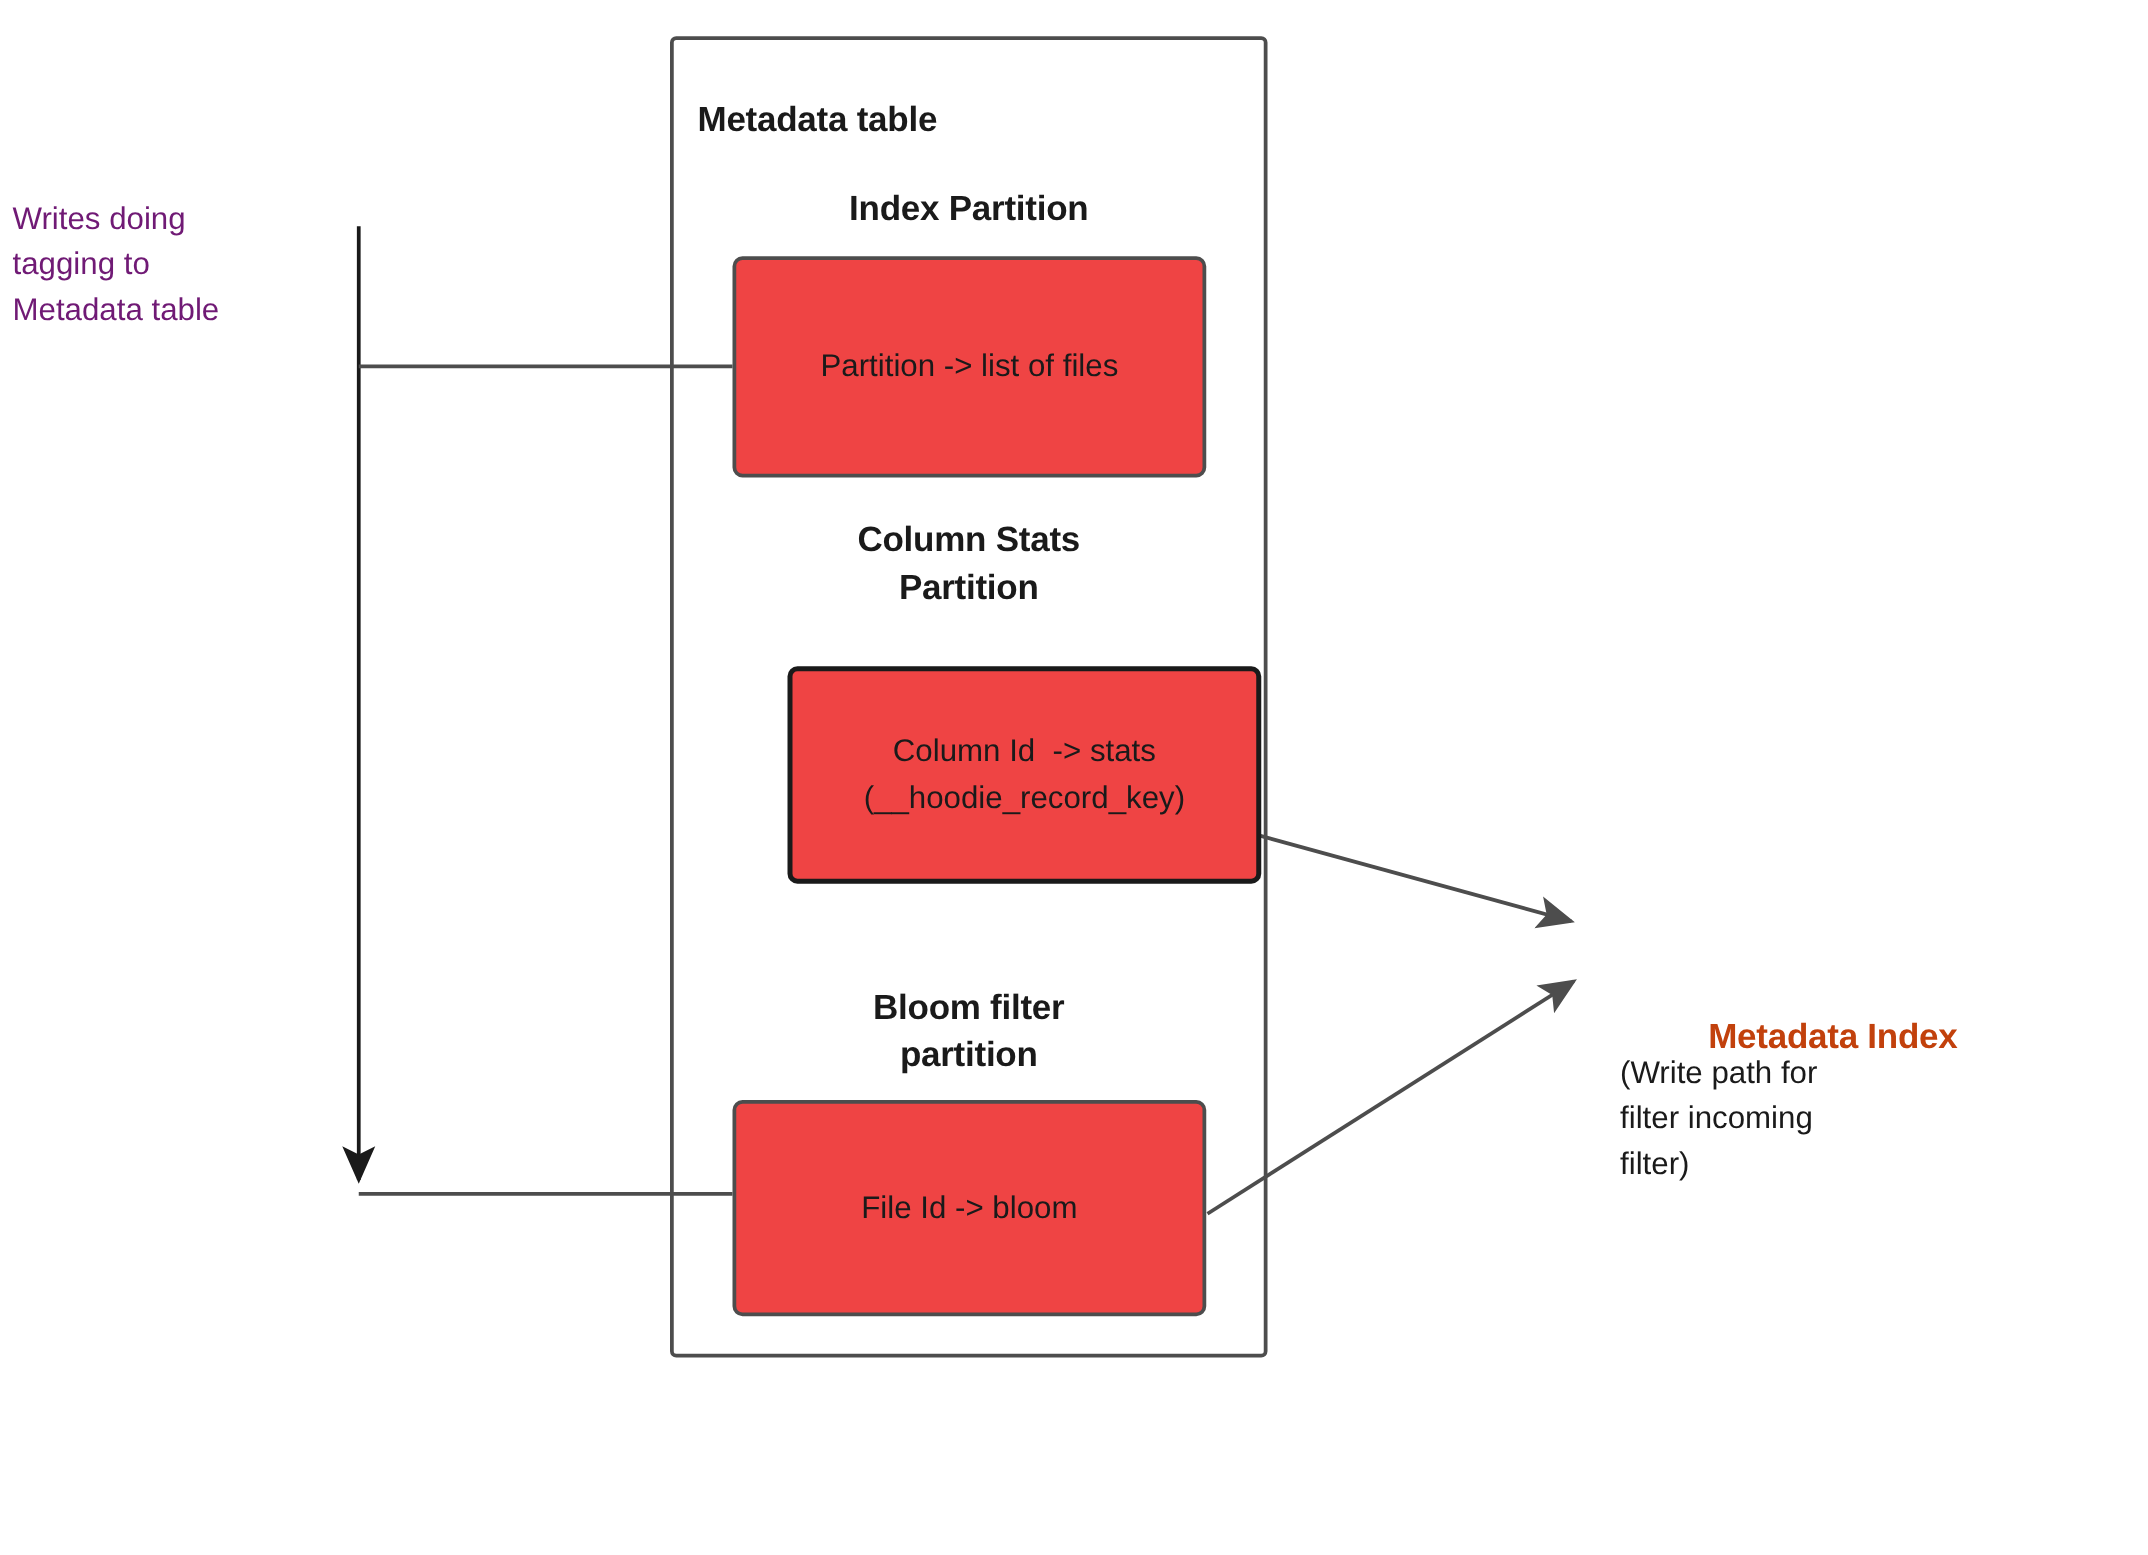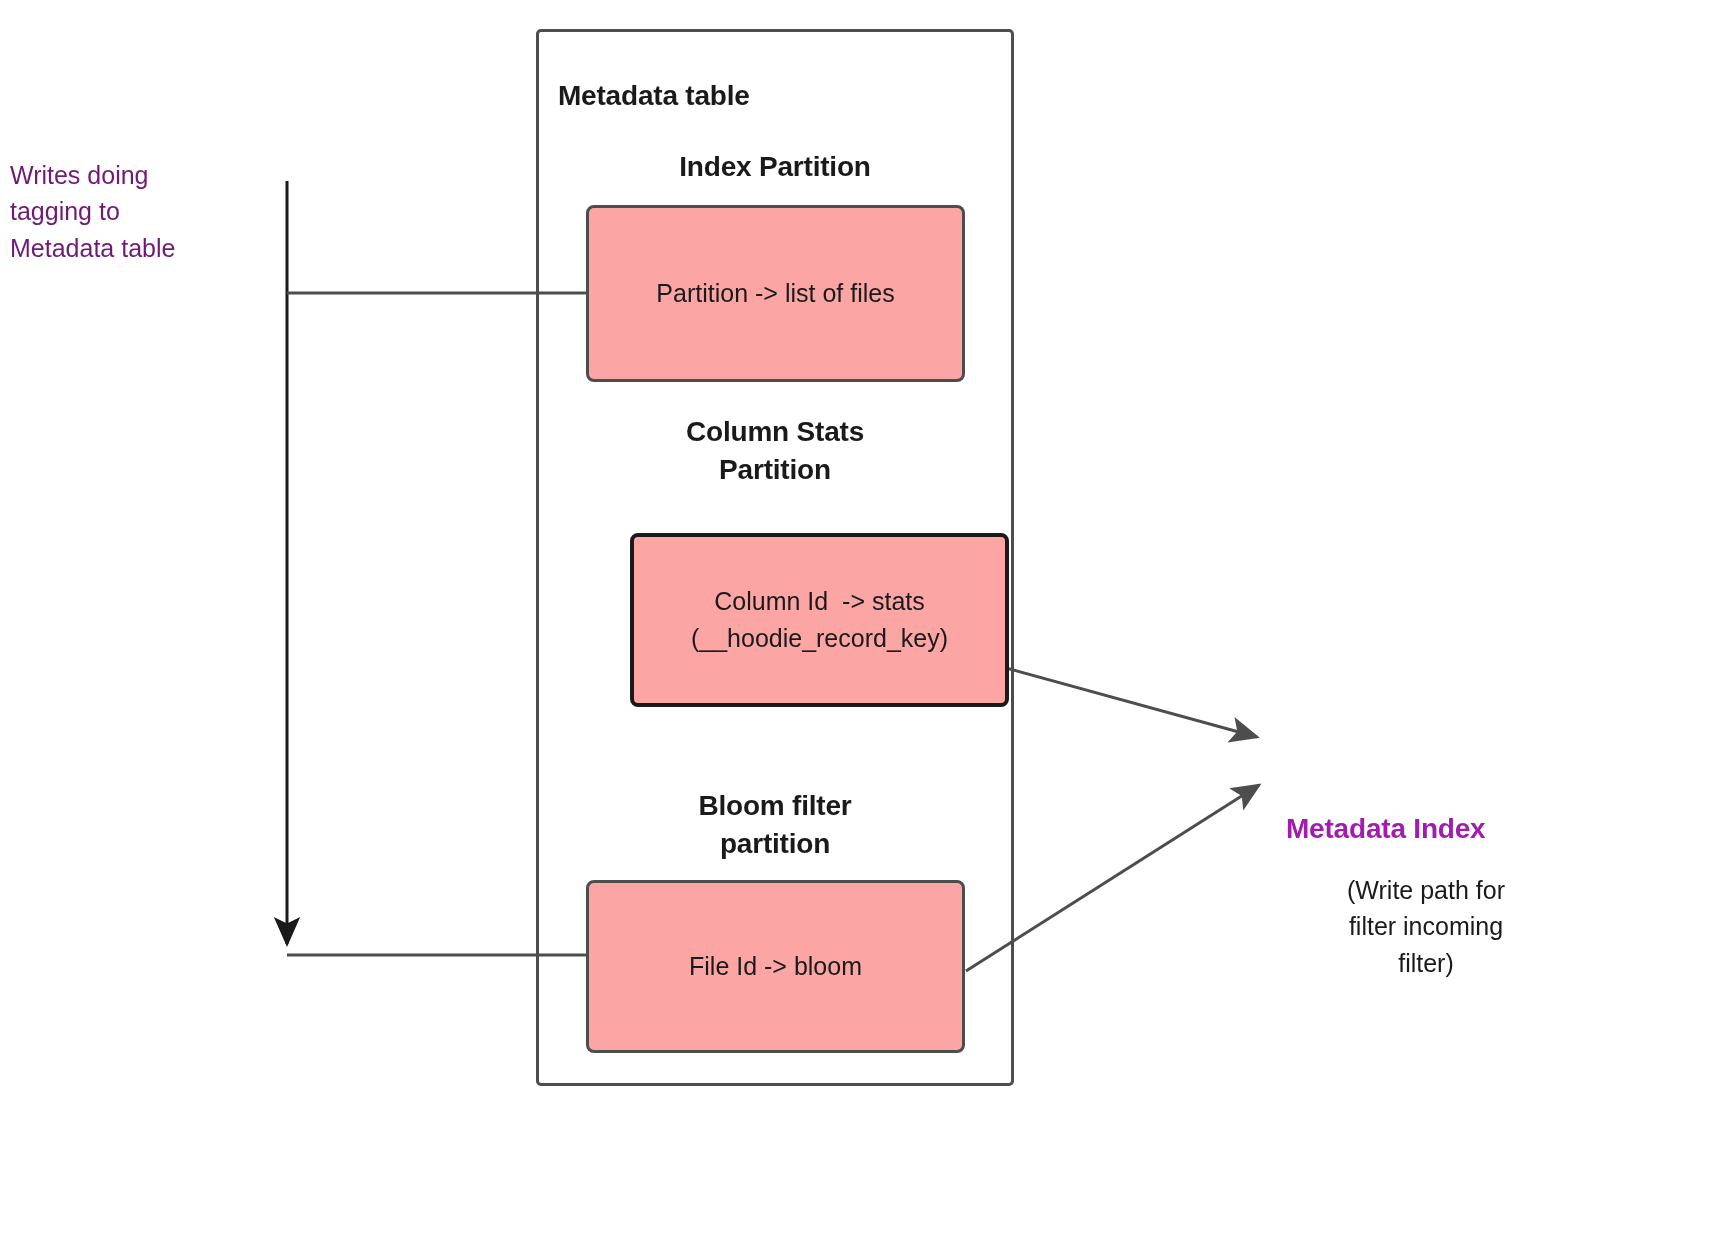--- a/index.html
+++ b/index.html
@@ -59,21 +59,21 @@
   }
   #title-files      { left: 585px; top: 148px;  width: 380px; }
   #title-colstats   { left: 585px; top: 413px;  width: 380px; }
   #title-bloom      { left: 585px; top: 787px;  width: 380px; }
 
   
   .inner-box {
     position: absolute;
     border: 3px solid #4d4d4d;
     border-radius: 8px;
-    background: #fca5a5;
+    background: #ef4444;
     box-sizing: border-box;
     display: flex;
     align-items: center;
     justify-content: center;
     text-align: center;
     font-size: 25px;
     color: #1a1a1a;
     line-height: 1.5;
   }
   .inner-box.thick { border-color: #1a1a1a; border-width: 4px; margin-left: 44px; }
@@ -95,33 +95,32 @@
     color: #701a75;
     line-height: 1.45;
   }
 
   
   .right-title {
     position: absolute;
     left: 1286px;
     top: 813px;
     width: 280px;
-    text-align: left;
+    text-align: right;
     font-size: 28px;
     font-weight: bold;
-    color: #a21caf;
+    color: #c2410c;
     letter-spacing: -0.2px;
     white-space: nowrap;
   }
   .right-note {
     position: absolute;
     left: 1296px;
-    top: 872px;
+    top: 840px;
     width: 260px;
-    text-align: center;
     font-size: 25px;
     color: #1a1a1a;
     line-height: 1.45;
   }
 </style>
 </head>
 <body>
 
 <div id="canvas">
 

